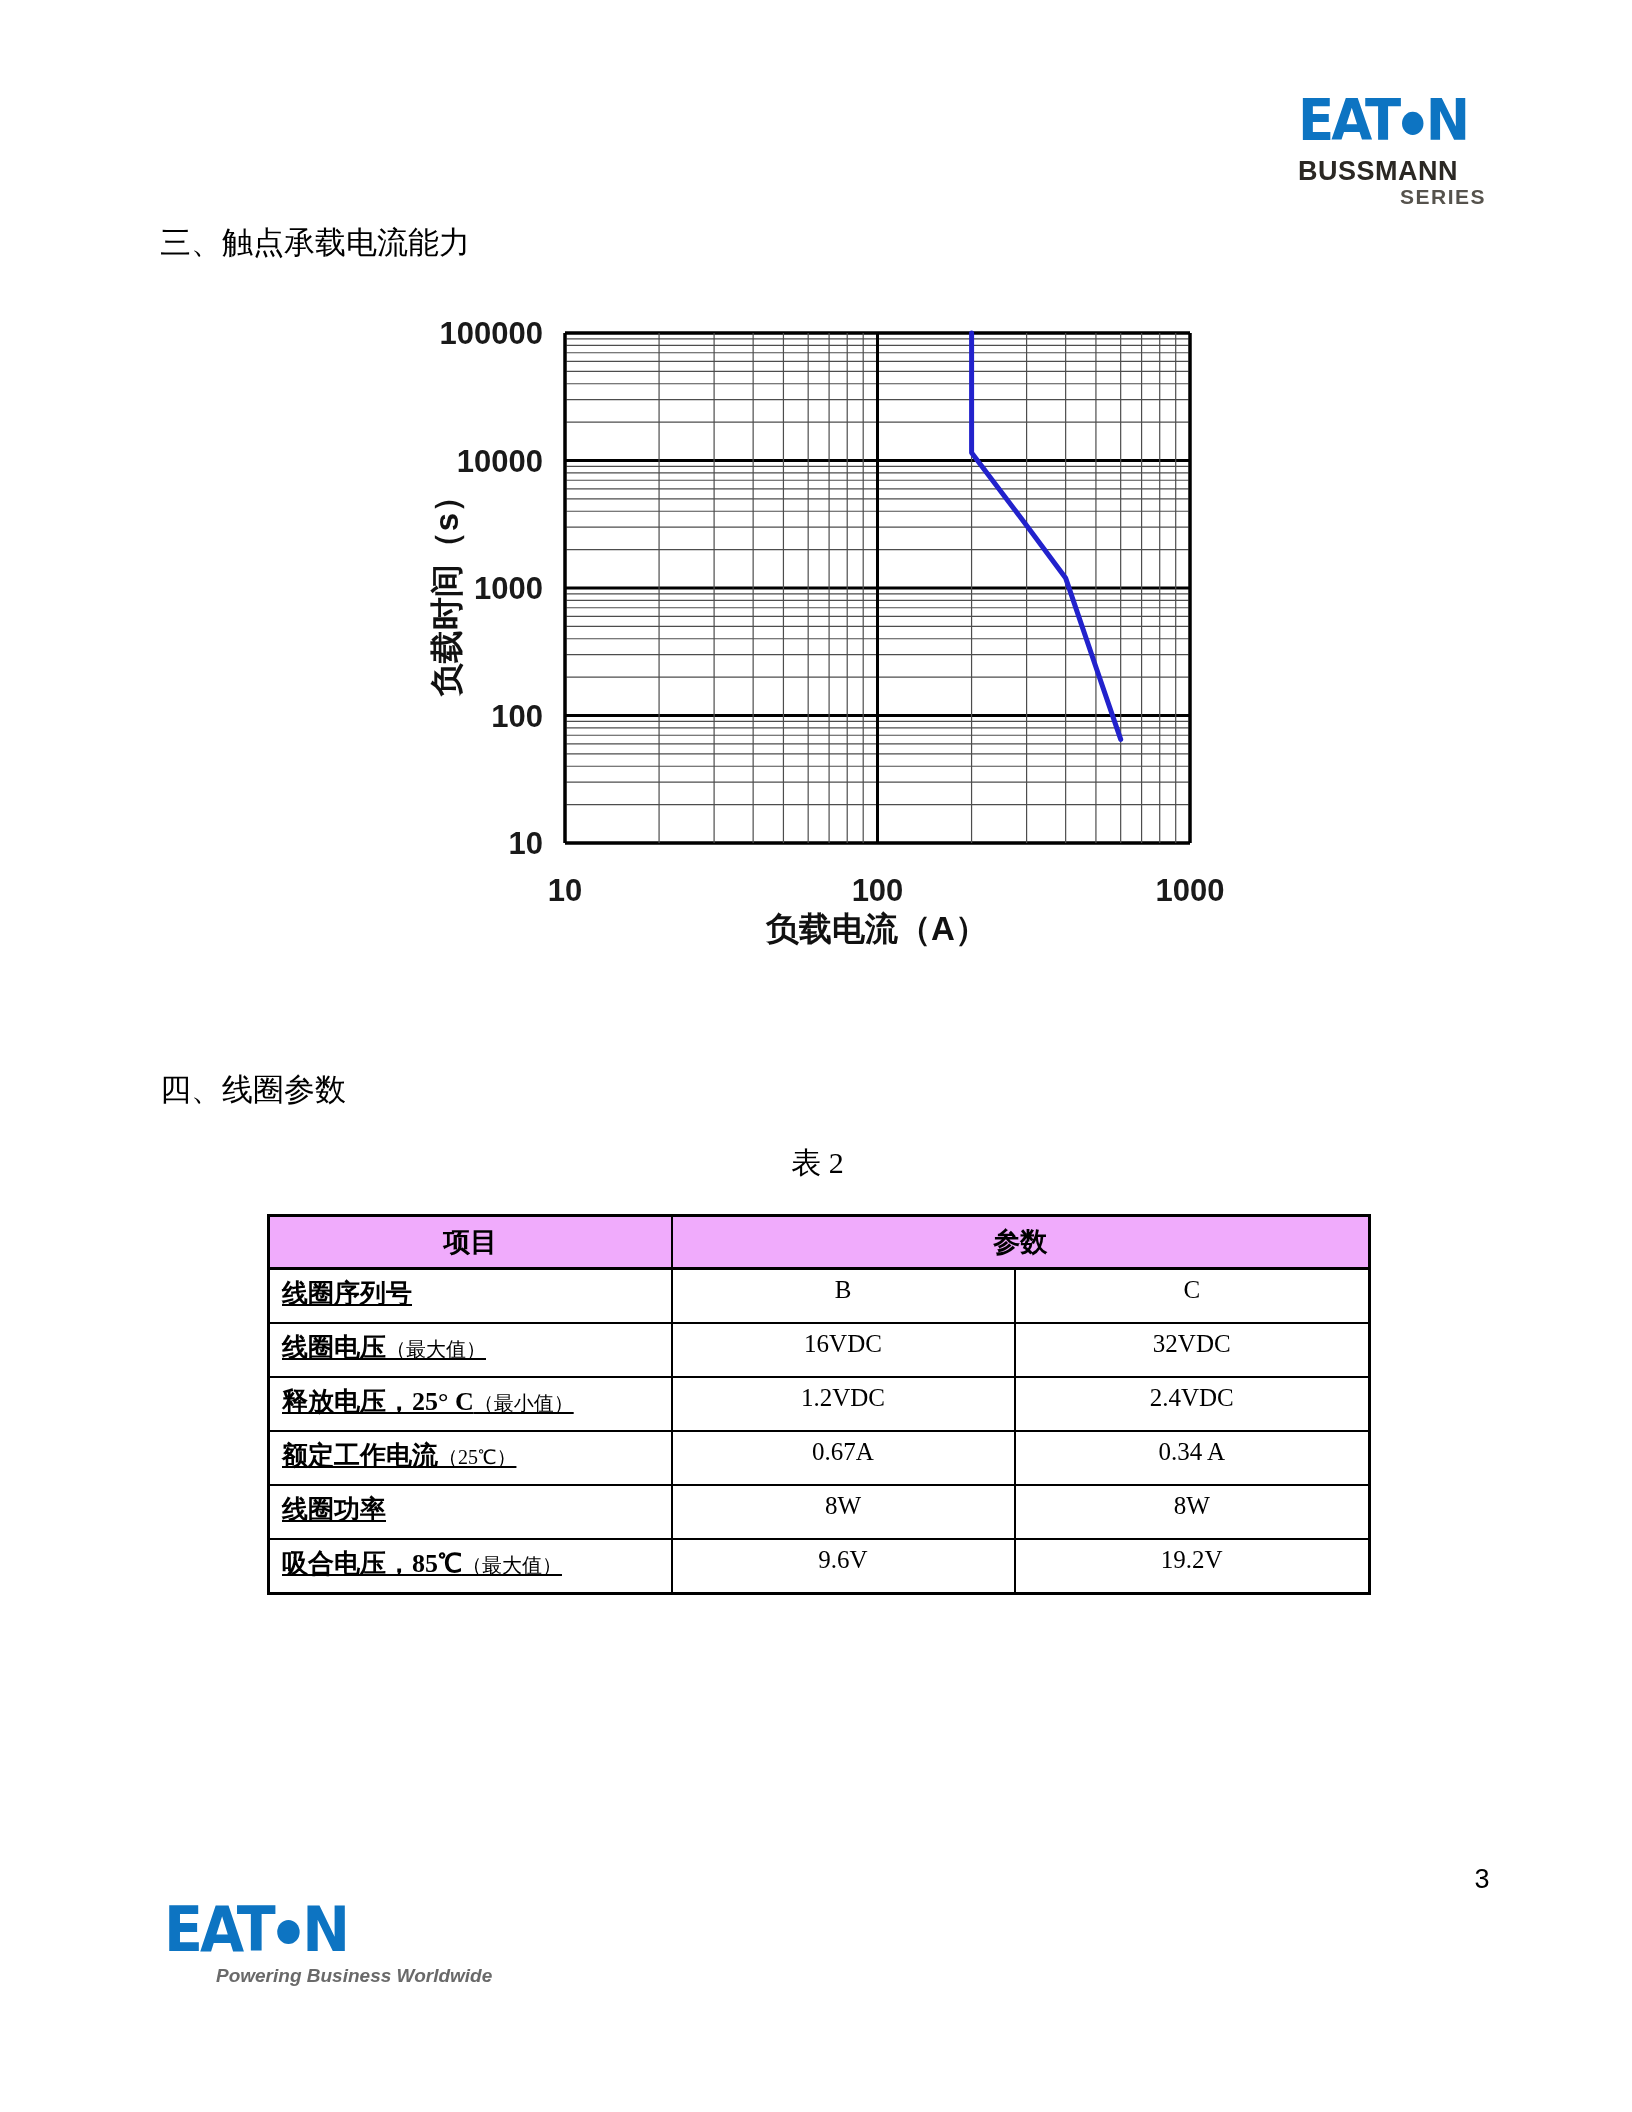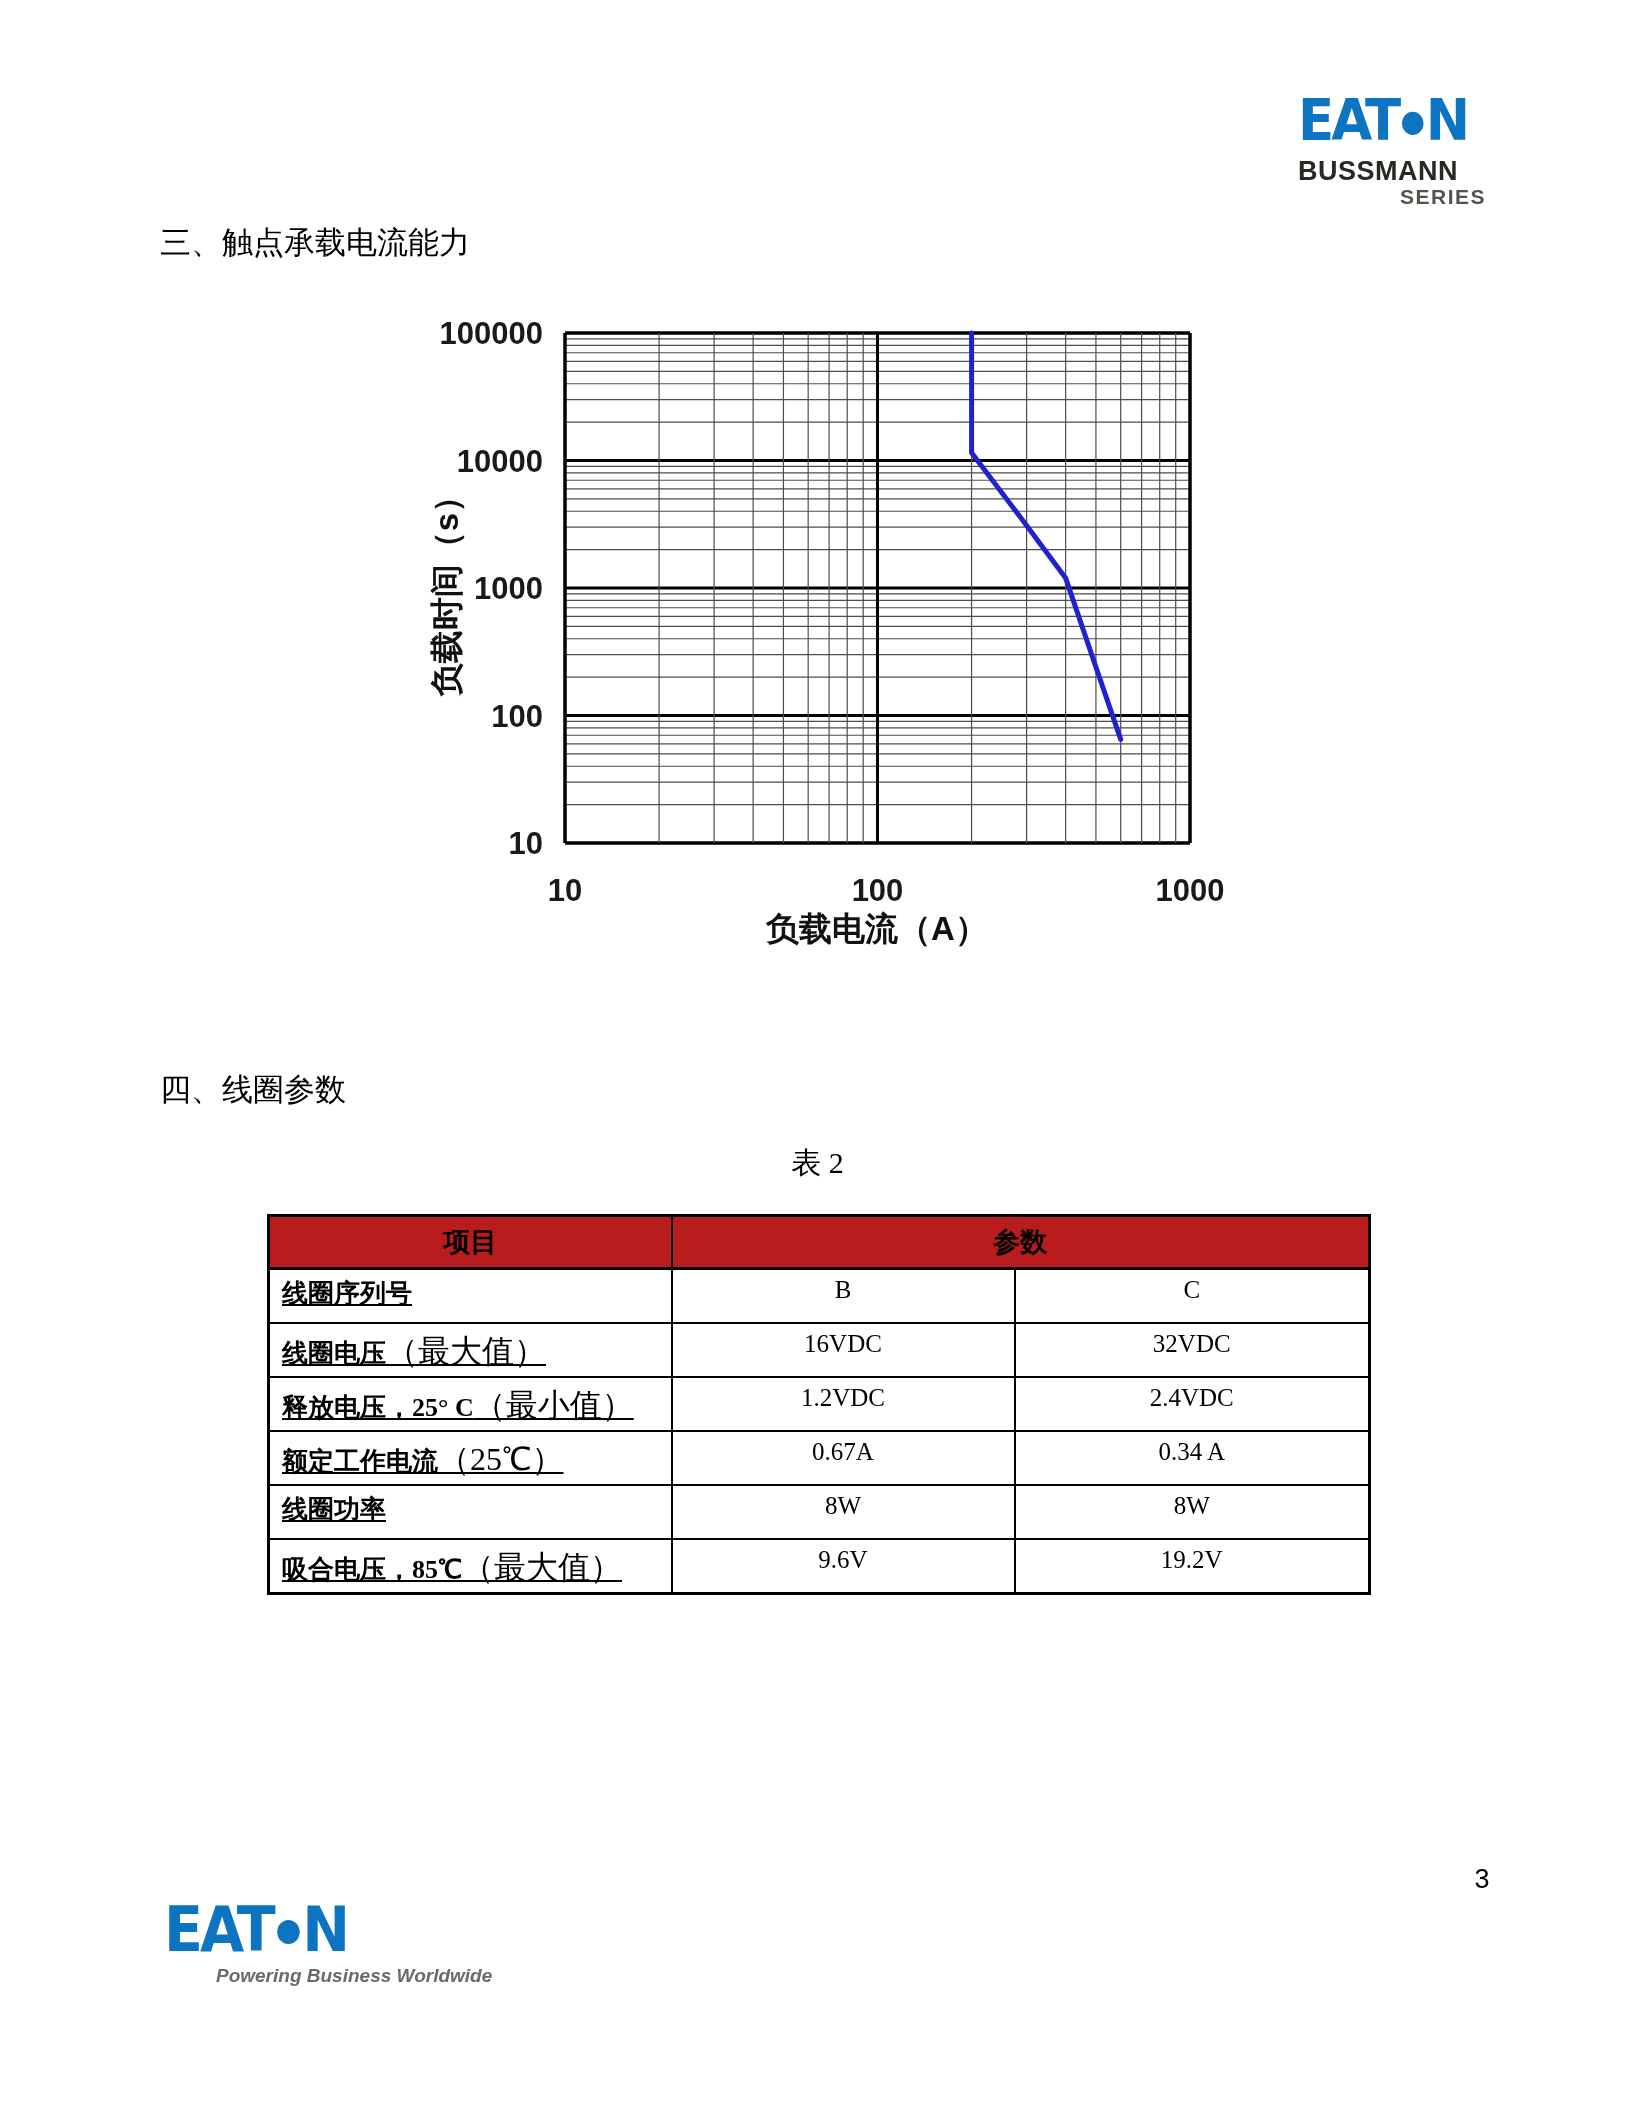--- a/index.html
+++ b/index.html
@@ -99,34 +99,34 @@
   
   .coil-table{
     position:absolute;left:267px;top:1214px;width:1101px;
     border-collapse:collapse;
     table-layout:fixed;
     font-family:"Liberation Serif",serif;
   }
   .coil-table th,.coil-table td{border:2px solid #000;}
   .coil-table{border:3px solid #000;}
   .coil-table thead th{
-    background:#b91c1c;
+    background:#f0abfc;
     height:48px;
     font-size:27px;
     font-weight:bold;
     text-align:center;
     border-bottom:3px solid #000;
   }
   .coil-table tbody td{
     height:45px;
     vertical-align:top;
     padding-top:6px;
   }
   .coil-table td.lbl{padding-left:12px;font-size:26px;font-weight:bold;white-space:nowrap;text-decoration:underline;}
-  .coil-table td.lbl .note{font-weight:normal;font-size:32px;}
+  .coil-table td.lbl .note{font-weight:normal;font-size:20px;}
   .coil-table td.val{text-align:center;font-size:25px;font-weight:normal;}
 </style>
 </head>
 <body>
 
 <div class="page">
 
   <div class="logo header-logo">
     <div class="eaton-word"><span>EAT</span><span class="eaton-dot"></span><span>N</span></div>
     <div class="bussmann">BUSSMANN</div>

